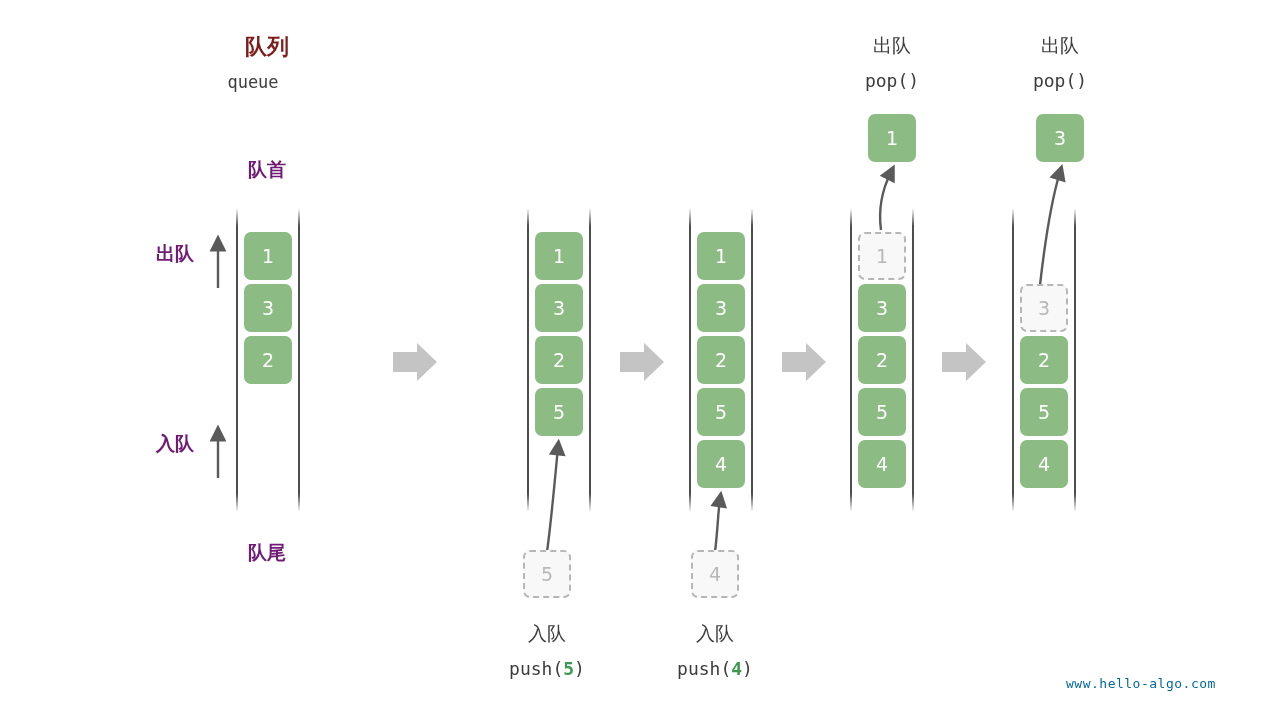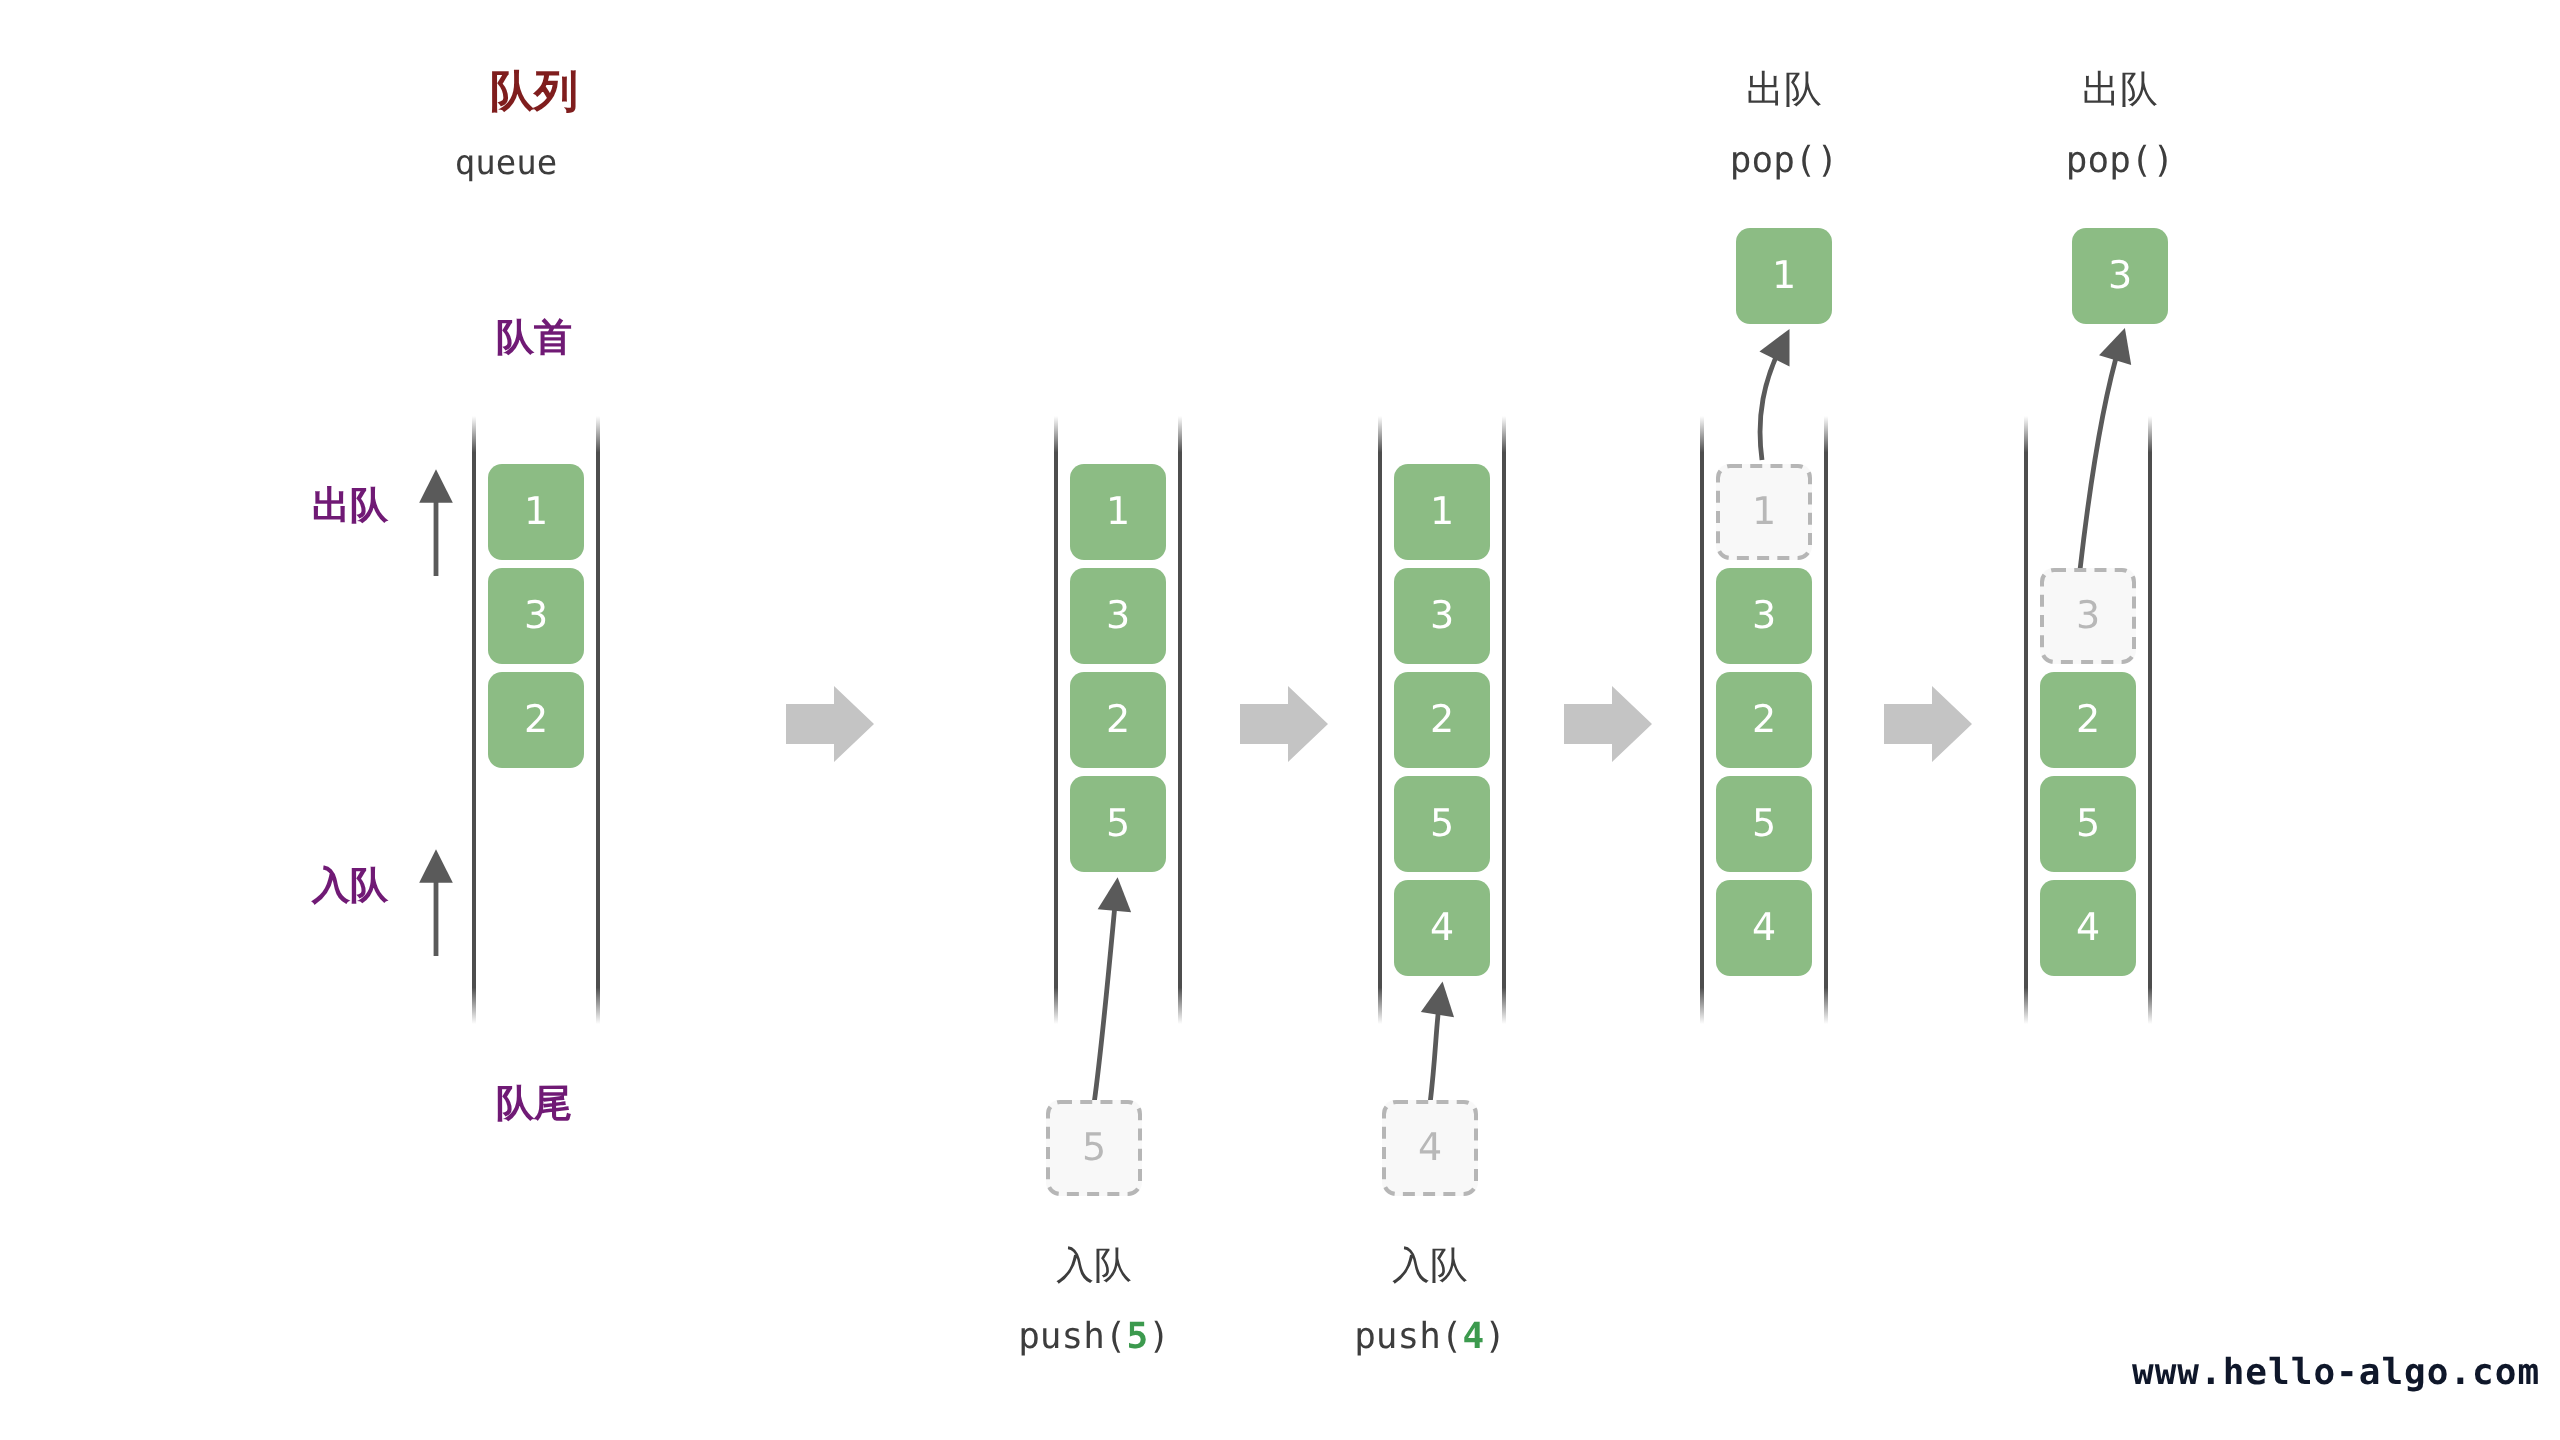--- a/index.html
+++ b/index.html
@@ -61,25 +61,24 @@
     font-size: 18px;
     color: #3d3d3d;
     text-align: center;
     white-space: nowrap;
     line-height: 1;
   }
   .op-code .num { color: #3c9a4e; font-weight: bold; }
 
   .watermark {
     font-family: "DejaVu Sans Mono", "Liberation Mono", monospace;
-    font-size: 18px;
-    color: #0f172a;
+    font-size: 13px;
+    color: #0369a1;
     white-space: nowrap;
     letter-spacing: 0.5px;
-    font-weight: bold;
   }
 
   
   .rail {
     position: absolute;
     width: 1.5px;
     background: #4d4d4d;
   }
   .rail.fade-top {
     background: linear-gradient(to bottom, rgba(77,77,77,0) 0%, #4d4d4d 6%, #4d4d4d 94%, rgba(77,77,77,0) 100%);

